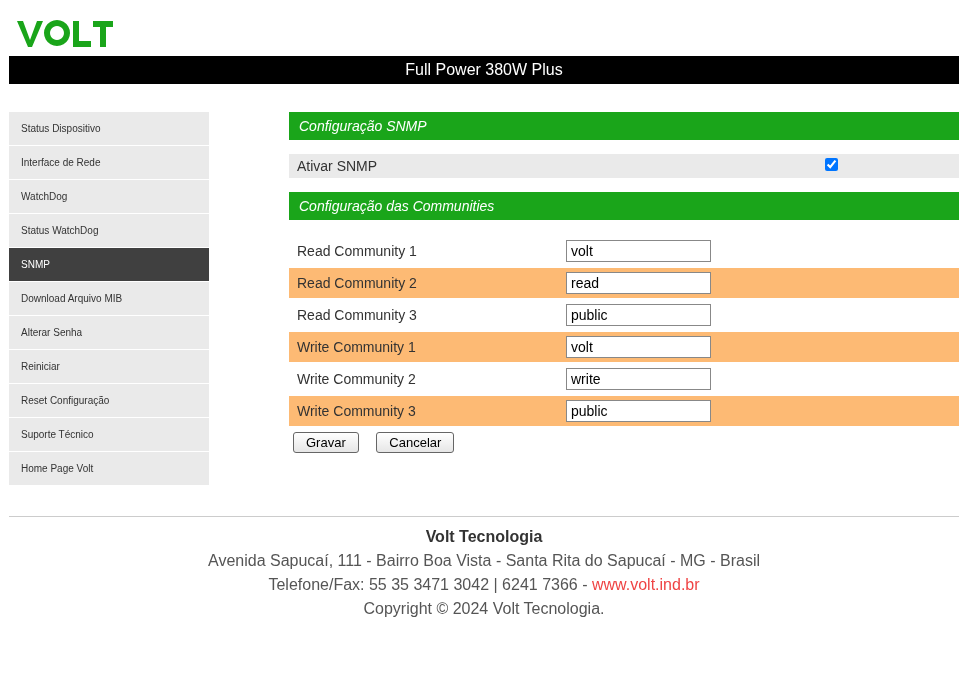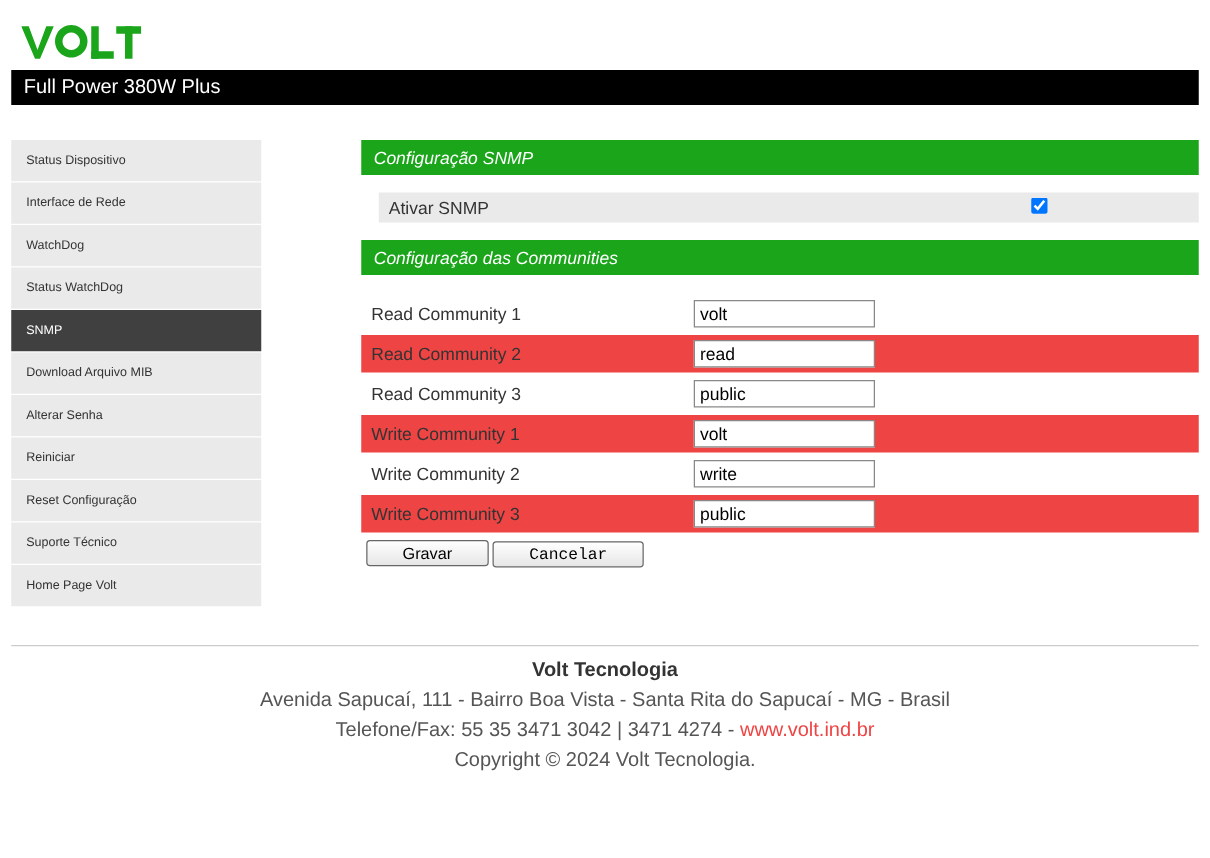--- a/index.html
+++ b/index.html
@@ -10,21 +10,21 @@
     color: #333;
   }
   .wrap { width: 950px; margin: 0 auto; padding: 8px 0 0 0; }
   .logo {
     padding: 10px 0 8px 8px;
   }
   .logo svg { display: block; }
   .header-bar {
     background: #000;
     color: #fff;
-    text-align: left;
+    text-align: center;
     padding: 5px 10px;
     font-size: 16px;
     margin-bottom: 28px;
   }
   .container {
     display: flex;
     align-items: flex-start;
   }
   .sidebar {
     width: 200px;
@@ -53,53 +53,53 @@
     font-weight: normal;
     padding: 6px 10px;
     font-size: 14px;
   }
   .row {
     display: flex;
     align-items: center;
     margin-top: 2px;
     padding: 4px 4px;
     font-size: 14px;
-  }
-  .row.grey { background: #ef4444; }
+    gap: 11px;
+  }
+  .row.grey { background: #fdba74; }
   .row .label { width: 262px; padding-left: 4px; }
   .row .field { flex: 1; }
   .activate-row {
     margin-top: 14px;
     background: #eaeaea;
     display: flex;
     align-items: center;
     padding: 4px 4px;
     font-size: 14px;
-    margin-left: 14px;
   }
   .activate-row .label { flex: 1; padding-left: 4px; }
   .activate-row .cbwrap { width: 130px; text-align: left; }
   input[type=text] {
     width: 145px;
     font-size: 14px;
     padding: 2px 4px;
     border: 1px solid #888;
     background: #fff;
   }
   input[type=checkbox] { transform: scale(1); }
   .btns { margin-top: 6px; padding-left: 4px; }
   .btns button {
     font-size: 13px;
-    padding: 2px 28px;
+    padding: 2px 12px;
     border: 1px solid #666;
     background: linear-gradient(#fff,#e6e6e6);
     border-radius: 3px;
     cursor: pointer;
   }
-  .btns button + button { margin-left: 0; font-family: Liberation Mono, monospace; }
+  .btns button + button { margin-left: 14px; }
   .footer-line {
     margin-top: 30px;
     border-top: 1px solid #ccc;
     padding-top: 8px;
     text-align: center;
     font-size: 16px;
     color: #555;
     line-height: 1.5;
   }
   .footer-line strong { color: #333; }
@@ -189,17 +189,17 @@
       <div class="btns">
         <button>Gravar</button>
         <button>Cancelar</button>
       </div>
     </div>
   </div>
 
   <div class="footer-line">
     <strong>Volt Tecnologia</strong><br>
     <span>Avenida Sapucaí, 111 - Bairro Boa Vista - Santa Rita do Sapucaí - MG - Brasil</span><br>
-    <span>Telefone/Fax: 55 35 3471 3042 | 3471 4274 - </span><a>www.volt.ind.br</a><br>
+    <span>Telefone/Fax: 55 35 3471 3042 | 6241 7366 - </span><a>www.volt.ind.br</a><br>
     <span>Copyright © 2024 Volt Tecnologia.</span>
   </div>
 
 </div>
 
 </body></html>

